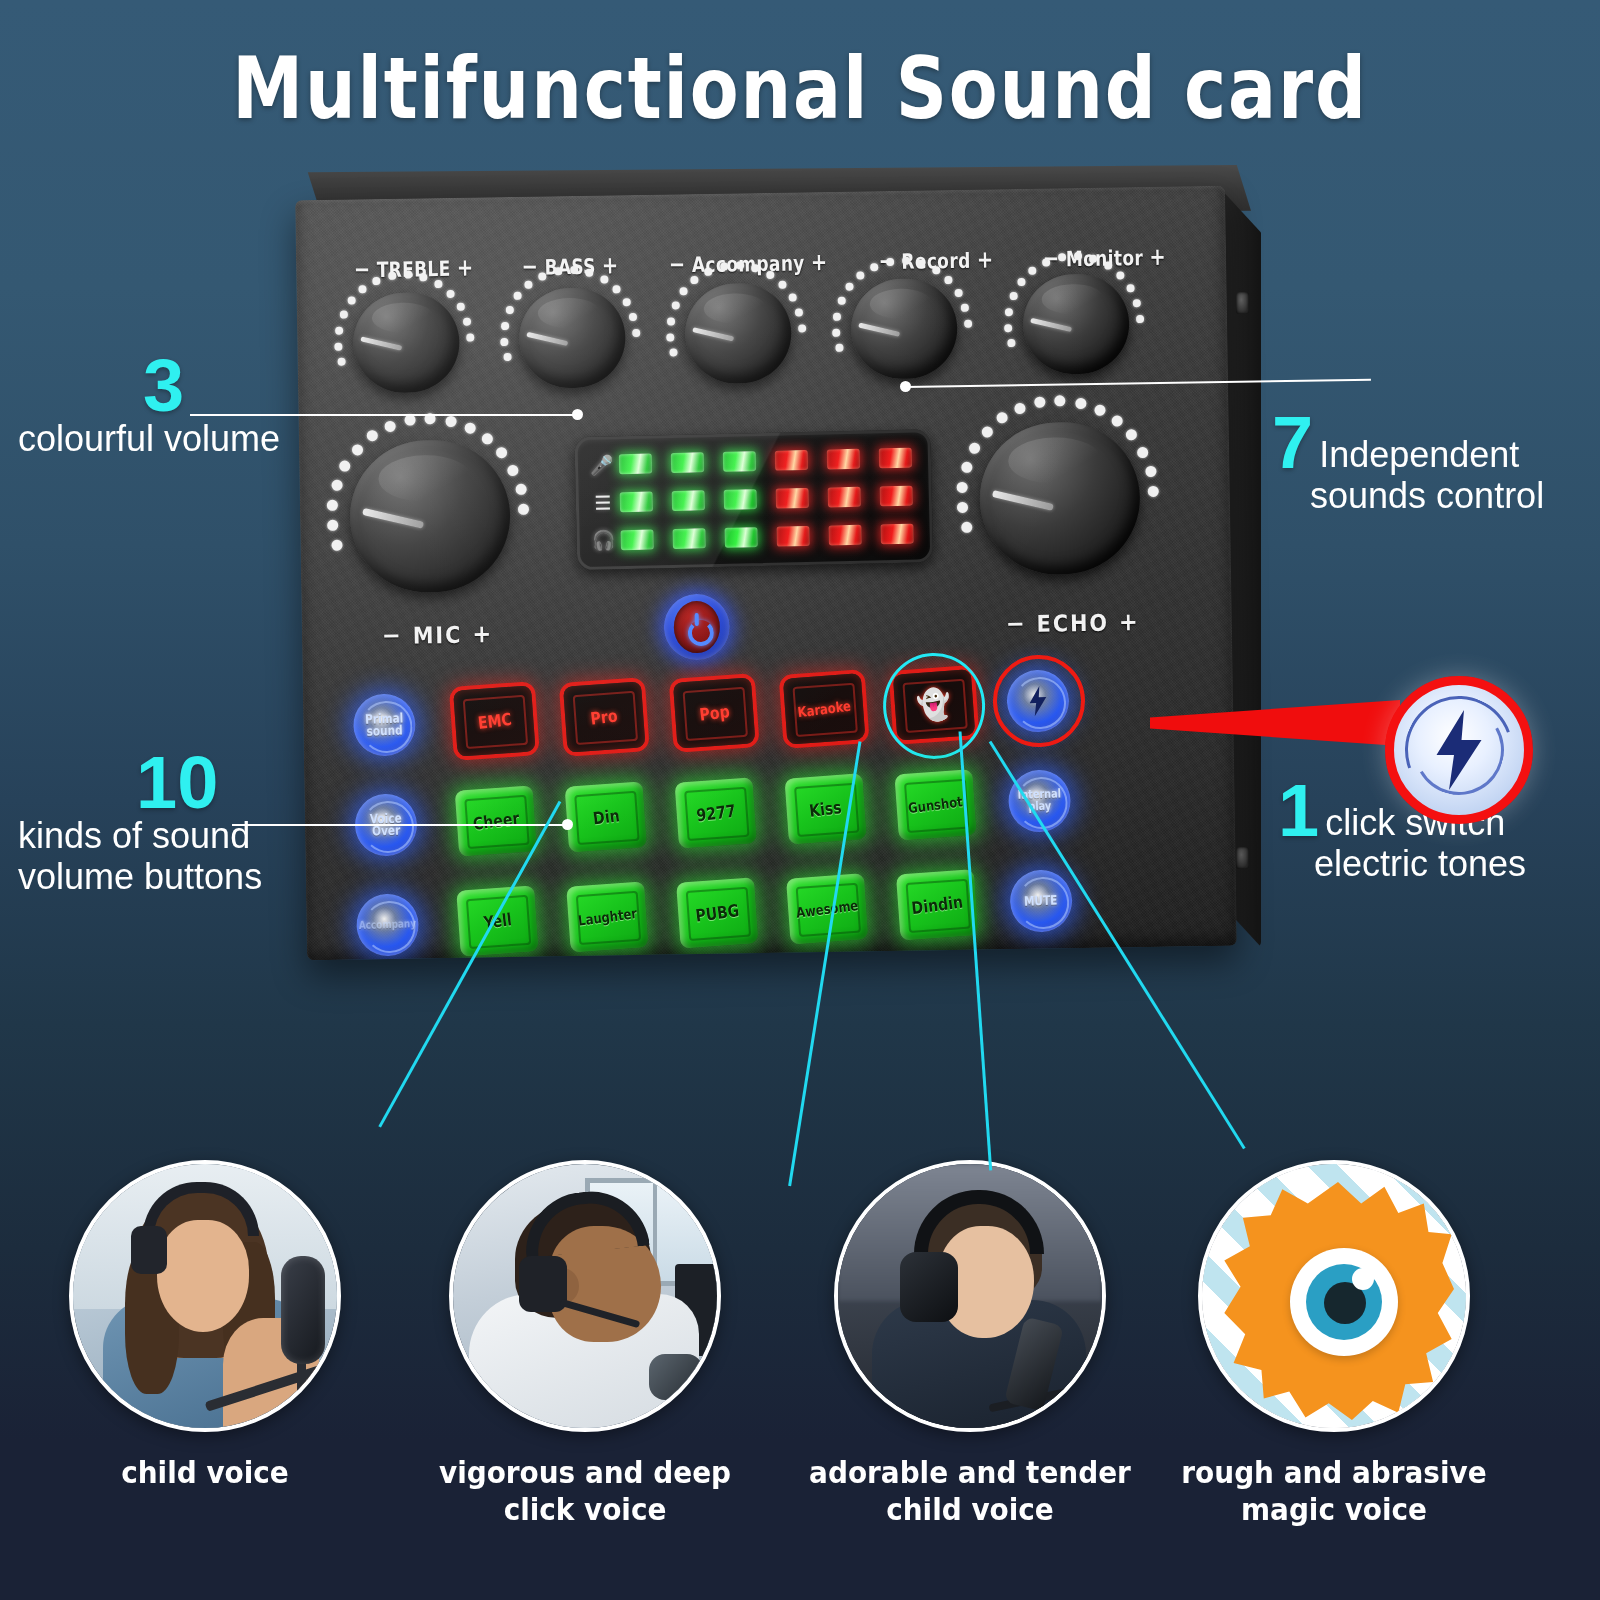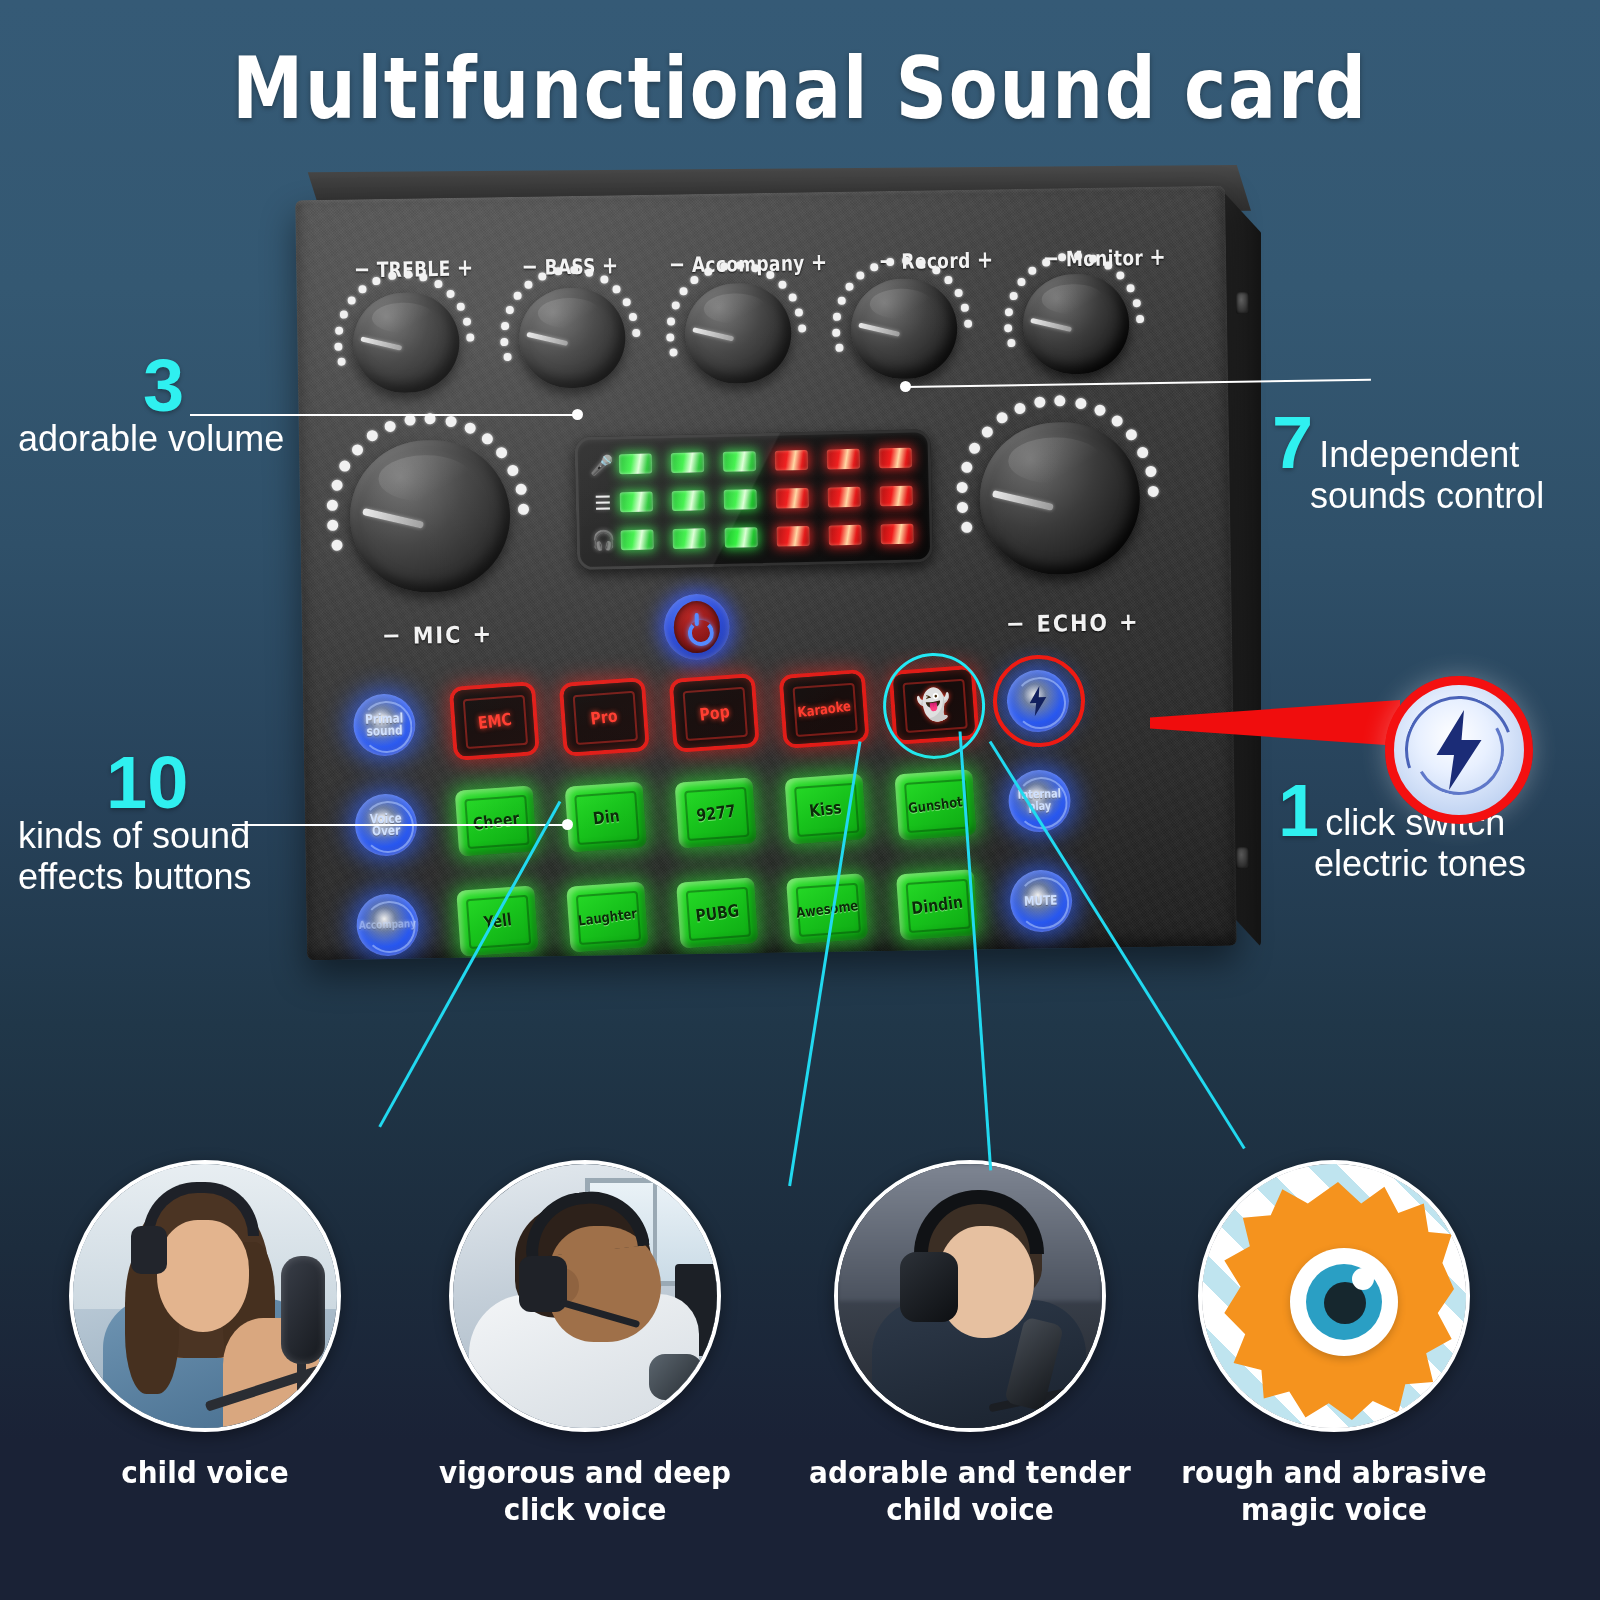--- a/index.html
+++ b/index.html
@@ -321,21 +321,21 @@
   .callout .num {
     color: #2ff0f0; font-weight: 700; font-size: 74px; line-height: .85;
     text-shadow: 0 2px 4px rgba(0,0,0,.3);
   }
   .callout .txt { font-size: 36px; font-weight: 500; line-height: 1.14; white-space: nowrap; }
 
   .co-3  { left: 18px;  top: 355px; }
   .co-3 .num { display: block; margin-left: 125px; }
   .co-7  { left: 1272px; top: 412px; }
   .co-10 { left: 18px;  top: 752px; }
-  .co-10 .num { display: block; margin-left: 88px; }
+  .co-10 .num { display: block; margin-left: 118px; }
   .co-1  { left: 1278px; top: 780px; }
   .inline-head { display: flex; align-items: flex-end; }
   .inline-head .num { font-size: 74px; margin-right: 6px; }
 
   
   .wline {
     position: absolute; background: #ffffff; height: 2px;
     transform-origin: 0 50%;
   }
   .wdot {
@@ -790,39 +790,39 @@
           </div>
         </div>
       </div>
 
     </div>
   </div>
 </div>
 
 <div class="callout co-3">
   <span class="num">3</span>
-  <div class="txt">adorable volume</div>
+  <div class="txt">colourful volume</div>
 </div>
 <div class="wline" style="left:190px; top:414px; width:388px;"></div>
 <div class="wdot" style="left:572px; top:409px;"></div>
 
 <div class="callout co-7">
   <div class="inline-head">
     <span class="num">7</span>
     <span class="txt">Independent</span>
   </div>
   <div class="txt" style="margin-left:38px;">sounds control</div>
 </div>
 <div class="wline" style="left:905px; top:386px; width:466px; transform:rotate(-0.9deg);"></div>
 <div class="wdot" style="left:900px; top:381px;"></div>
 
 <div class="callout co-10">
   <span class="num">10</span>
   <div class="txt">kinds of sound</div>
-  <div class="txt">effects buttons</div>
+  <div class="txt">volume buttons</div>
 </div>
 <div class="wline" style="left:232px; top:824px; width:336px;"></div>
 <div class="wdot" style="left:562px; top:819px;"></div>
 
 <div class="callout co-1">
   <div class="inline-head">
     <span class="num">1</span>
     <span class="txt">click switch</span>
   </div>
   <div class="txt" style="margin-left:36px;">electric tones</div>

